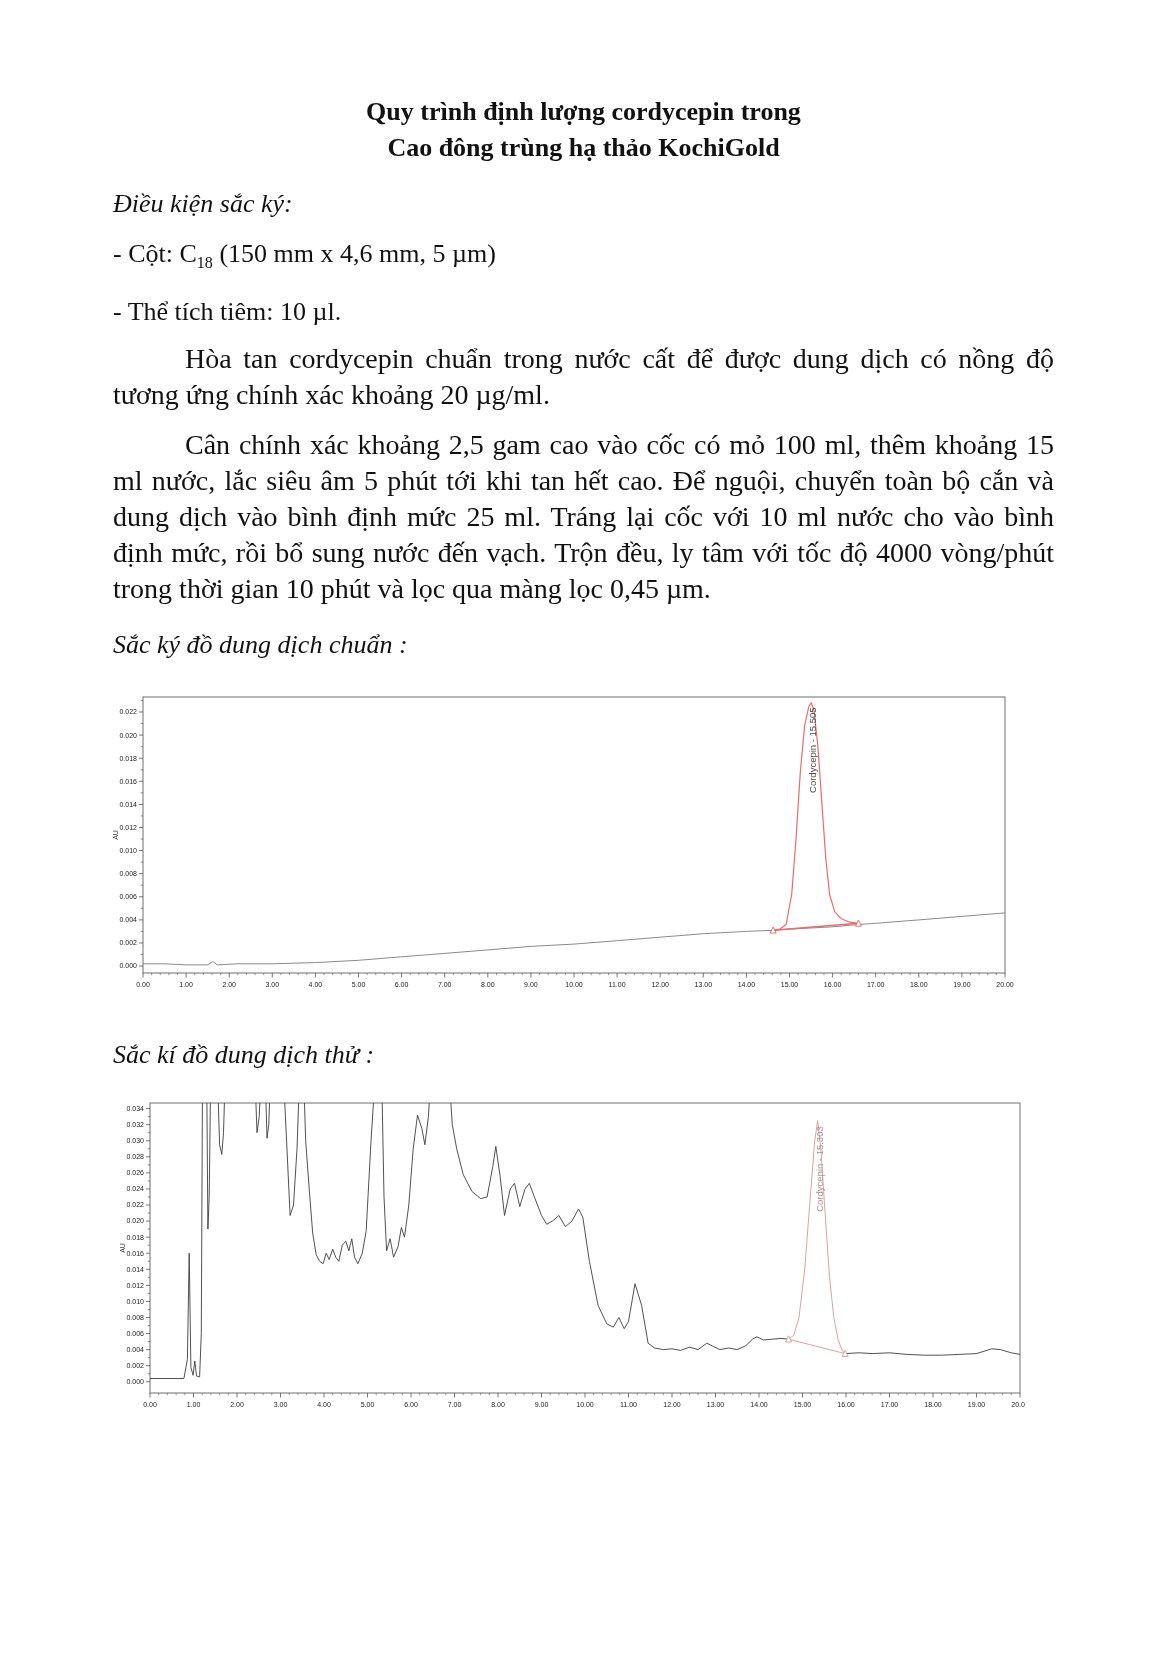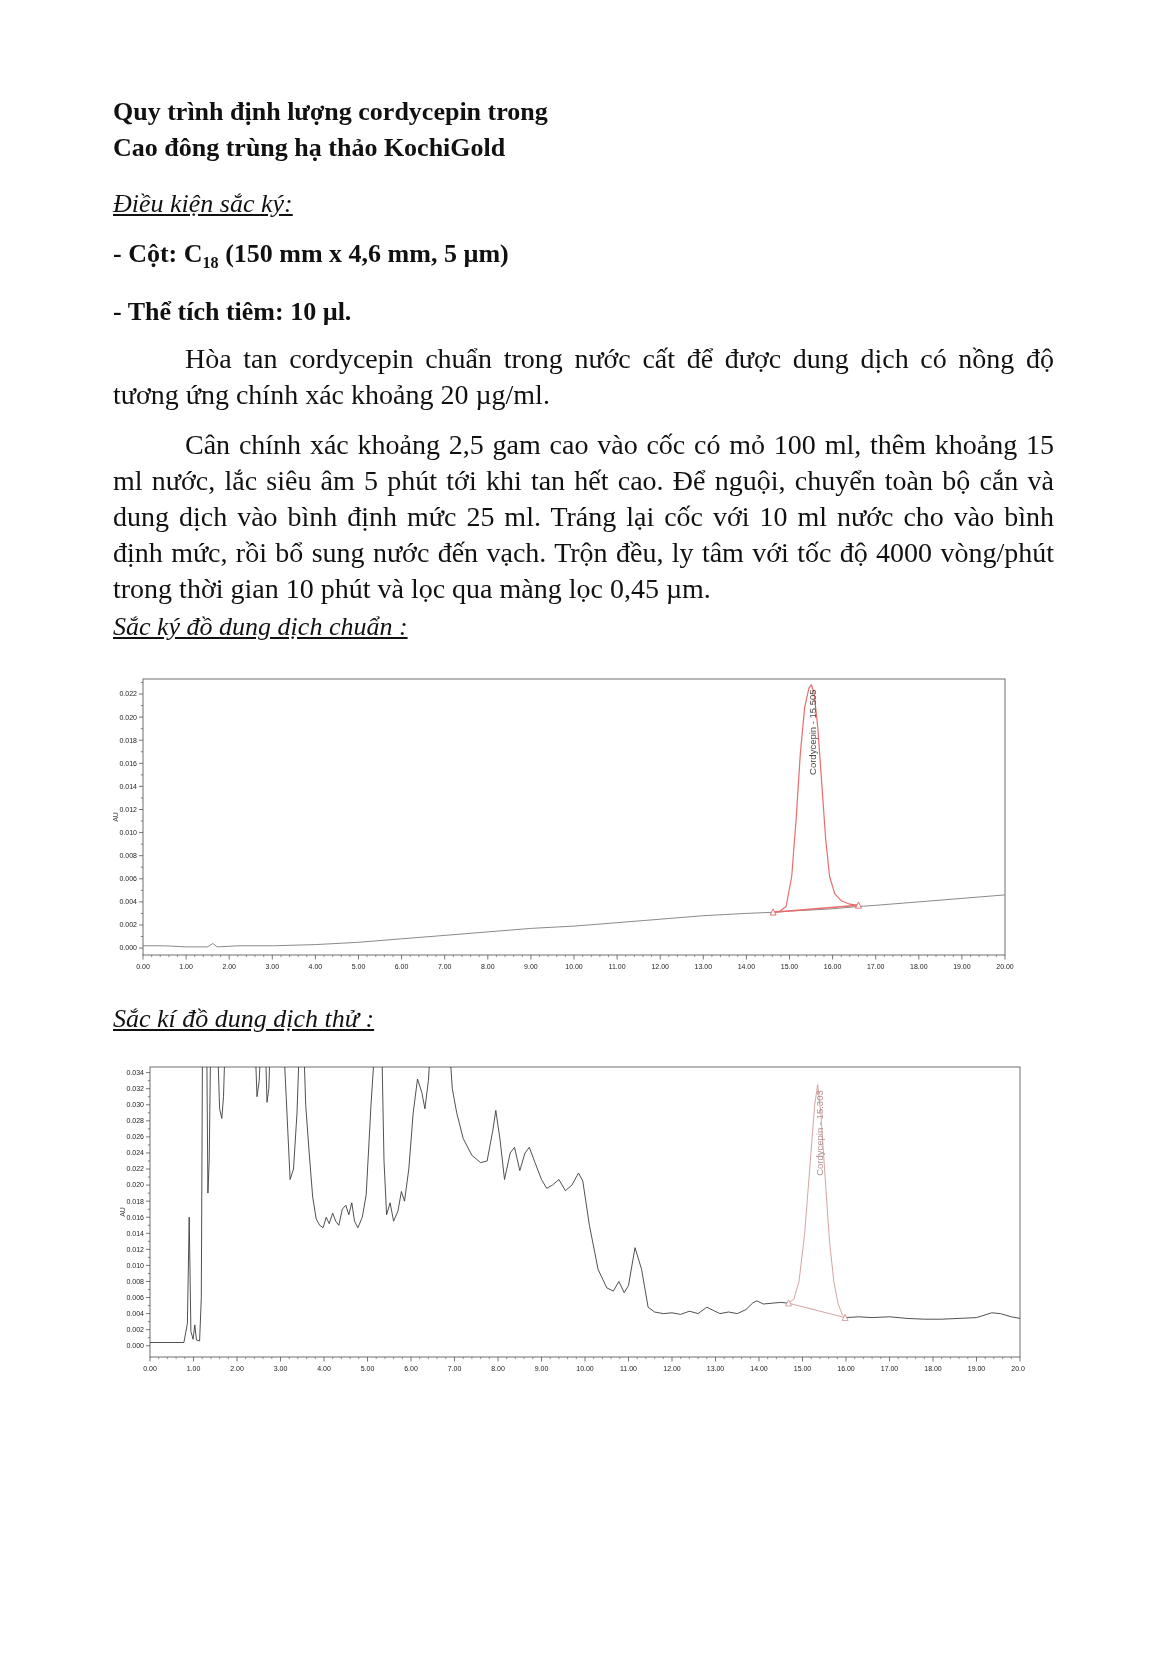--- a/index.html
+++ b/index.html
@@ -1,26 +1,26 @@
 <!DOCTYPE html>
 <html><head>
 <meta charset="utf-8">
 <style>
   html,body{margin:0;padding:0;background:#ffffff;}
   body{width:1166px;font-family:"Liberation Serif", serif;color:#111;}
   .page{width:1166px;min-height:1654px;box-sizing:border-box;padding:96px 112px 0 113px;background:#fff;overflow:hidden;}
-  .title-line{font-weight:bold;font-size:26px;text-align:left;line-height:32px;}
+  .title-line{font-weight:bold;font-size:26px;text-align:center;line-height:32px;}
   .title-line.second{margin-top:4px;}
-  .h-italic{font-style:italic;font-size:26px;margin-top:24px;line-height:32px;text-decoration:underline;}
-  .cond-item{font-size:26px;line-height:31px;margin-top:18px;font-weight:bold;}
+  .h-italic{font-style:italic;font-size:26px;margin-top:24px;line-height:32px;}
+  .cond-item{font-size:26px;line-height:31px;margin-top:18px;}
   .cond-item sub{font-size:0.62em;}
   .body-par{font-size:28px;line-height:36px;text-align:justify;text-indent:72px;margin-top:14px;}
   .chart-box{margin-top:26px;}
   .chart-box svg{display:block;}
-  .cap{margin-top:4px;}
+  .cap{margin-top:22px;}
 </style>
 </head>
 <body>
 
 <div class="page">
 
   <div class="title-line">Quy trình định lượng cordycepin trong</div>
   <div class="title-line second">Cao đông trùng hạ thảo KochiGold</div>
 
   <div class="h-italic">Điều kiện sắc ký:</div>

